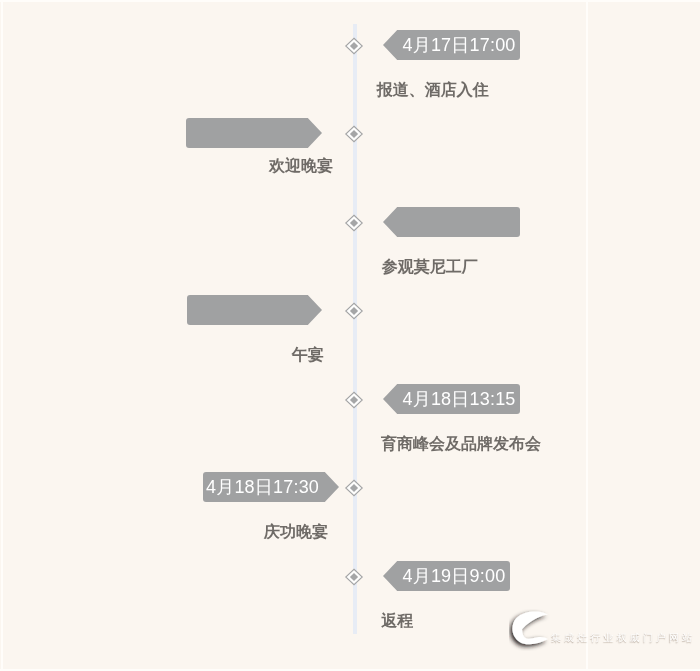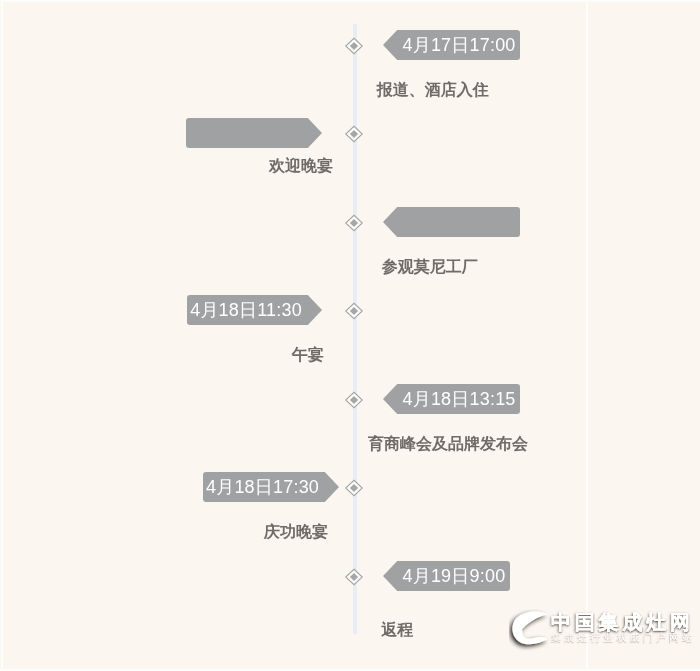--- a/index.html
+++ b/index.html
@@ -99,46 +99,46 @@
       <div class="label right" style="top: 206.6px; left: 383.4px; padding-left: 19.1px; width: 137px; box-sizing: border-box;"><span class="bg"><svg width="137" height="30" viewBox="0 0 137 30">
             <path d="M14.2,0 H134 a3,3 0 0 1 3,3 V27 a3,3 0 0 1 -3,3 H14.2 L0,15 Z" fill="#a0a1a2"></path>
           </svg></span></div>
       <div class="desc right" style="top: 256.5px; left: 381.8px;">参观莫尼工厂</div>
       <div class="node" style="left: 344.2px; top: 301.4px;"><svg width="20" height="20" viewBox="0 0 20 20">
           <path d="M10 2.25 L18.25 10 L10 17.75 L1.75 10 Z" fill="#fdfdfc" stroke="#a2a3a4" stroke-width="1.05"></path>
           <path d="M10 5.9 L14.1 10 L10 14.1 L5.9 10 Z" fill="#a5a6a7"></path>
         </svg></div>
       <div class="label left" style="top: 295.1px; left: 187.2px; padding-left: 3px; width: 135px; box-sizing: border-box;"><span class="bg"><svg width="135" height="30" viewBox="0 0 135 30">
             <path d="M3,0 H120.8 L135,15 L120.8,30 H3 a3,3 0 0 1 -3,-3 V3 a3,3 0 0 1 3,-3 Z" fill="#a0a1a2"></path>
-          </svg></span><span class="txt">4月18日11:30</span></div>
+          </svg></span></div>
       <div class="desc left" style="top: 345px; left: 291.8px;">午宴</div>
       <div class="node" style="left: 344.2px; top: 389.9px;"><svg width="20" height="20" viewBox="0 0 20 20">
           <path d="M10 2.25 L18.25 10 L10 17.75 L1.75 10 Z" fill="#fdfdfc" stroke="#a2a3a4" stroke-width="1.05"></path>
           <path d="M10 5.9 L14.1 10 L10 14.1 L5.9 10 Z" fill="#a5a6a7"></path>
         </svg></div>
       <div class="label right" style="top: 383.6px; left: 383.4px; padding-left: 19.1px; width: 137px; box-sizing: border-box;"><span class="bg"><svg width="137" height="30" viewBox="0 0 137 30">
             <path d="M14.2,0 H134 a3,3 0 0 1 3,3 V27 a3,3 0 0 1 -3,3 H14.2 L0,15 Z" fill="#a0a1a2"></path>
           </svg></span><span class="txt">4月18日13:15</span></div>
-      <div class="desc right" style="top: 433.5px; left: 368px;">育商峰会及品牌发布会</div>
+      <div class="desc right" style="top: 433.5px; left: 381px;">育商峰会及品牌发布会</div>
       <div class="node" style="left: 344.2px; top: 478.4px;"><svg width="20" height="20" viewBox="0 0 20 20">
           <path d="M10 2.25 L18.25 10 L10 17.75 L1.75 10 Z" fill="#fdfdfc" stroke="#a2a3a4" stroke-width="1.05"></path>
           <path d="M10 5.9 L14.1 10 L10 14.1 L5.9 10 Z" fill="#a5a6a7"></path>
         </svg></div>
       <div class="label left" style="top: 472.1px; left: 203px; padding-left: 3px; width: 136px; box-sizing: border-box;"><span class="bg"><svg width="136" height="30" viewBox="0 0 136 30">
             <path d="M3,0 H121.8 L136,15 L121.8,30 H3 a3,3 0 0 1 -3,-3 V3 a3,3 0 0 1 3,-3 Z" fill="#a0a1a2"></path>
           </svg></span><span class="txt">4月18日17:30</span></div>
       <div class="desc left" style="top: 522px; left: 264px;">庆功晚宴</div>
       <div class="node" style="left: 344.2px; top: 566.9px;"><svg width="20" height="20" viewBox="0 0 20 20">
           <path d="M10 2.25 L18.25 10 L10 17.75 L1.75 10 Z" fill="#fdfdfc" stroke="#a2a3a4" stroke-width="1.05"></path>
           <path d="M10 5.9 L14.1 10 L10 14.1 L5.9 10 Z" fill="#a5a6a7"></path>
         </svg></div>
       <div class="label right" style="top: 560.6px; left: 383.4px; padding-left: 19.1px; width: 127px; box-sizing: border-box;"><span class="bg"><svg width="127" height="30" viewBox="0 0 127 30">
             <path d="M14.2,0 H124 a3,3 0 0 1 3,3 V27 a3,3 0 0 1 -3,3 H14.2 L0,15 Z" fill="#a0a1a2"></path>
           </svg></span><span class="txt">4月19日9:00</span></div>
-      <div class="desc right" style="top: 610.5px; left: 381.3px; margin-top: 9px;">返程</div>
+      <div class="desc right" style="top: 610.5px; left: 381.3px;">返程</div>
     </div>
 
   <div class="wm">
     <svg width="46" height="42" viewBox="0 0 46 42">
       <defs>
         <filter id="wmshadow" x="-40%" y="-40%" width="190%" height="190%">
           <feDropShadow dx="-2.2" dy="2.2" stdDeviation="2.2" flood-color="#1d1713" flood-opacity="0.92"></feDropShadow>
         </filter>
       </defs>
       <path d="M 39 6
@@ -147,16 +147,15 @@
                C 4.6 11.9, 3.4 15.6, 3.4 19.8
                C 3.4 25.2, 6.2 30.4, 11 33.2
                C 14 35.0, 17.5 35.4, 21 35.2
                C 27 34.9, 33.5 33.2, 39 30
                C 36.5 28.4, 32.5 27.5, 28.5 28.2
                C 23.5 29.1, 19 30.6, 16.5 29.0
                C 14.3 27.6, 13.2 24.4, 13.1 20.2
                C 17.5 15.2, 24 10.0, 33.9 6.4
                C 35.6 5.9, 37.6 5.7, 39 6 Z" fill="#ffffff" filter="url(#wmshadow)"></path>
     </svg>
-    <div class="wm-title">中国集成灶网</div>
     <div class="wm-sub">集成灶行业权威门户网站</div>
   </div>
 </div>
 
 </body></html>

